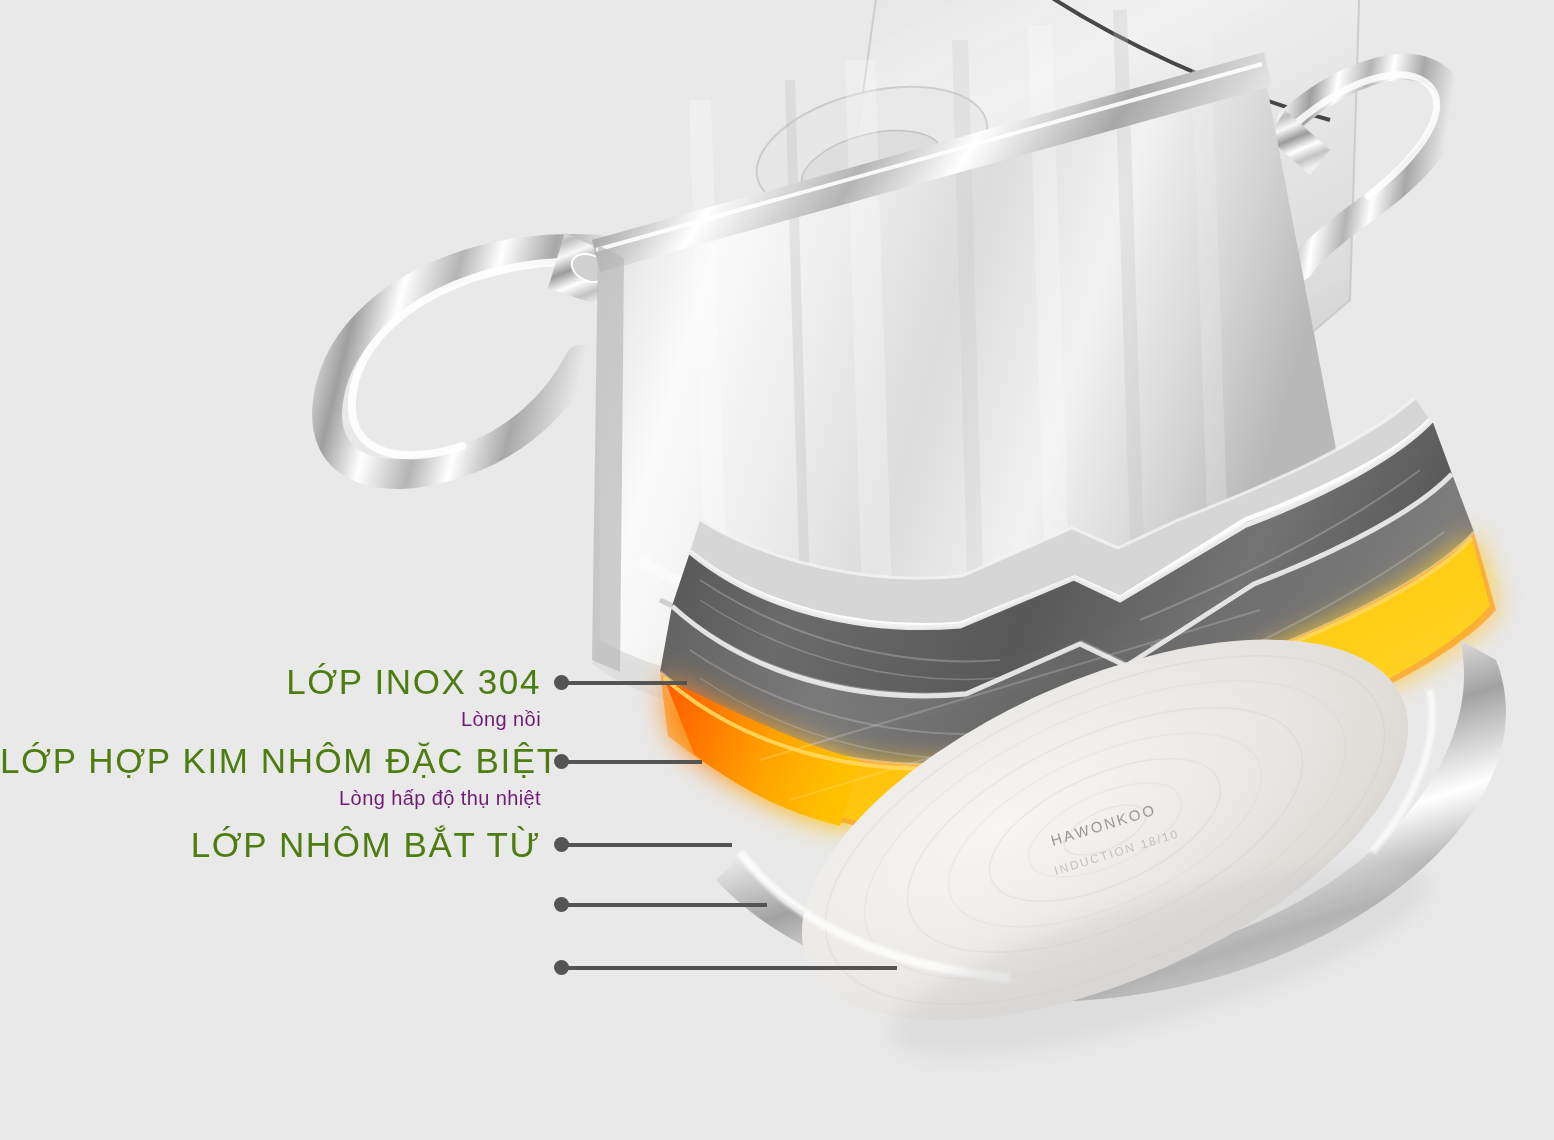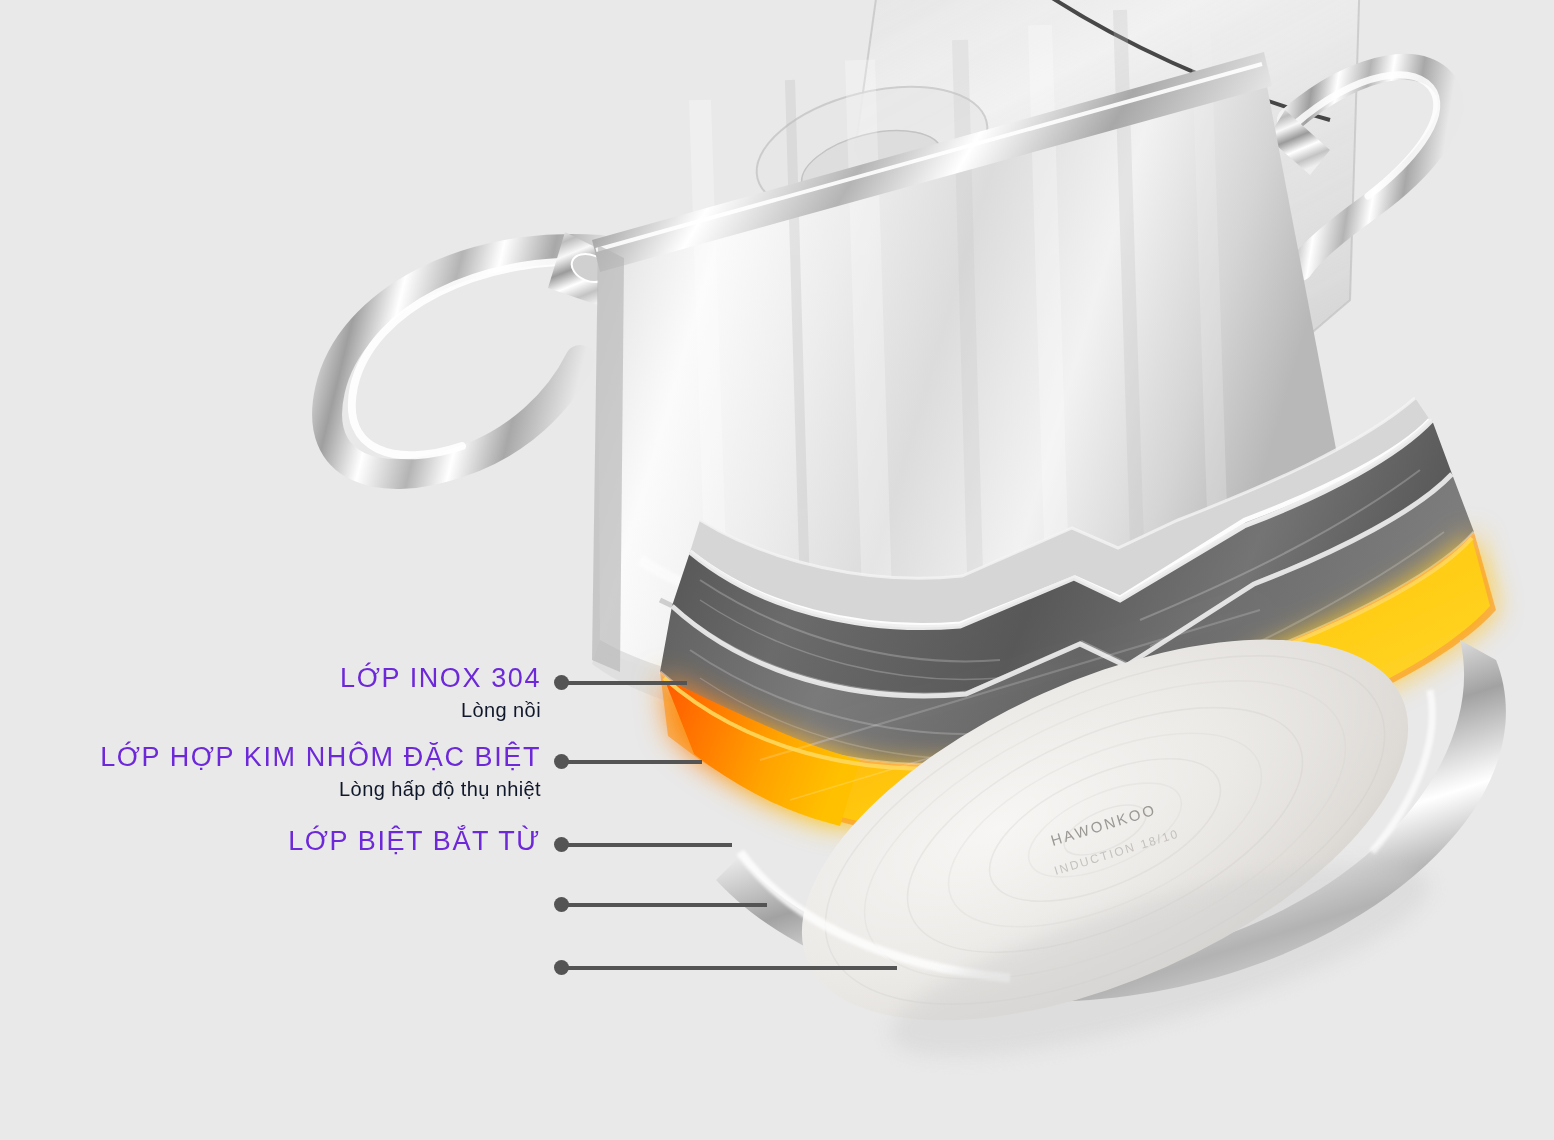--- a/index.html
+++ b/index.html
@@ -27,31 +27,31 @@
   }
 
   
   .callout {
     position: absolute;
     left: 0;
     width: 541px;
     text-align: right;
   }
   .callout .title {
-    font-size: 27px;
+    font-size: 35px;
     letter-spacing: 1.6px;
-    color: #6d28d9;
+    color: #4d7c0f;
     font-weight: 400;
     line-height: 1.05;
     white-space: nowrap;
     display: block;
   }
   .callout .sub {
     font-size: 20px;
-    color: #0f172a;
+    color: #701a75;
     letter-spacing: 0.4px;
     line-height: 1.25;
     margin-top: 6px;
     white-space: nowrap;
     display: block;
   }
   .leader {
     position: absolute;
     height: 20px;
   }
@@ -349,21 +349,21 @@
   <div class="callout" style="top:743px;">
     <span class="title">LỚP HỢP KIM NHÔM ĐẶC BIỆT</span>
     <span class="sub">Lòng hấp độ thụ nhiệt</span>
   </div>
   <div class="leader" style="left:554px; top:751px;">
     <span class="dot"></span>
     <span class="line" style="width:135px;"></span>
   </div>
 
   <div class="callout" style="top:827px;">
-    <span class="title">LỚP BIỆT BẮT TỪ</span>
+    <span class="title">LỚP NHÔM BẮT TỪ</span>
   </div>
   <div class="leader" style="left:554px; top:834px;">
     <span class="dot"></span>
     <span class="line" style="width:165px;"></span>
   </div>
 
   <div class="leader" style="left:554px; top:894px;">
     <span class="dot"></span>
     <span class="line" style="width:200px;"></span>
   </div>

